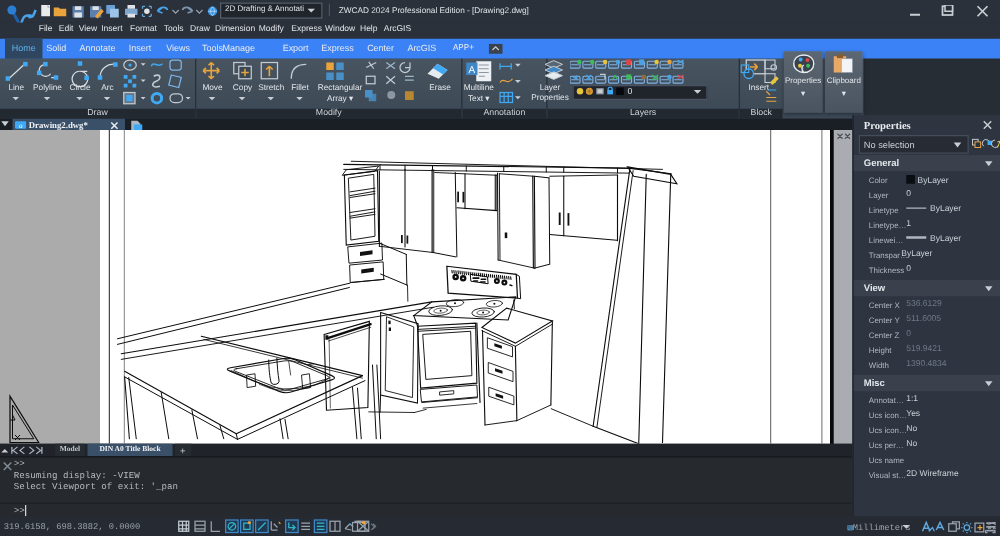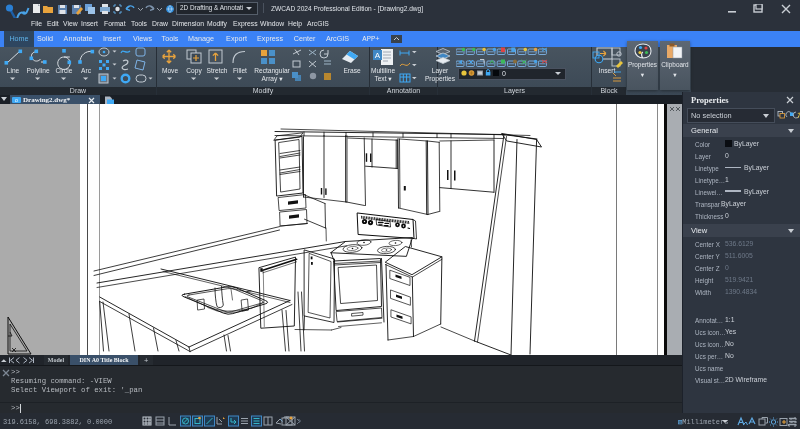--- a/index.html
+++ b/index.html
@@ -36,21 +36,21 @@
   .cline{position:absolute;left:11px;white-space:pre;}
   
   #status{left:0;top:413px;width:800px;height:16px;background:#262b33;}
   
   #props{left:682px;top:92px;width:118px;height:321px;background:#2e3540;border-left:1px solid #1c212a;}
   .prow{position:absolute;left:0;width:118px;height:12px;}
   .plab{position:absolute;left:12px;top:2.5px;font-size:6.3px;color:#aeb6c2;}
   .pval{position:absolute;left:42px;top:2px;font-size:6.8px;color:#ccd1d8;}
   .pvald{position:absolute;left:42px;top:2px;font-size:6.8px;color:#6e7988;}
   .phead{position:absolute;left:0;width:118px;height:13px;background:#3a414d;}
-  .phead span{position:absolute;left:8px;top:2px;font-weight:normal;font-size:7.6px;color:#e4e8ec;text-align:right;}
+  .phead span{position:absolute;left:8px;top:2px;font-weight:bold;font-size:7.6px;color:#e4e8ec;text-align:right;}
   .phead:after{content:"";position:absolute;right:7px;top:5px;border-left:3.5px solid transparent;border-right:3.5px solid transparent;border-top:4px solid #c9ced4;}
 </style>
 </head>
 <body>
 <div class="abs" id="titlebar">
 
   <svg class="abs" style="left:3px;top:2px" width="28" height="27" viewBox="0 0 28 27">
     <path d="M7 7 L13 18" stroke="#1c5fa8" stroke-width="2.4"></path>
     <circle cx="6.5" cy="6" r="3.6" fill="#2a7fd4"></circle>
     <circle cx="13.5" cy="19" r="2.8" fill="#2a7fd4"></circle>
@@ -123,21 +123,21 @@
   <span class="menuitem" style="left:288px">Help</span>
   <span class="menuitem" style="left:307px">ArcGIS</span>
 </div>
 <div class="abs" id="tabsrow">
   <span class="rtab" id="tab-home" style="left:4px;width:30px;">Home</span>
   <span class="rtab" style="left:32px;width:26px;">Solid</span>
   <span class="rtab" style="left:62px;width:32px;">Annotate</span>
   <span class="rtab" style="left:97px;width:30px;">Insert</span>
   <span class="rtab" style="left:130px;width:25px;">Views</span>
   <span class="rtab" style="left:158px;width:24px;">Tools</span>
-  <span class="rtab" style="left:186px;width:30px;">Manage</span>
+  <span class="rtab" style="left:176px;width:30px;">Manage</span>
   <span class="rtab" style="left:222px;width:29px;">Export</span>
   <span class="rtab" style="left:254px;width:32px;">Express</span>
   <span class="rtab" style="left:290px;width:29px;">Center</span>
   <span class="rtab" style="left:322px;width:31px;">ArcGIS</span>
   <span class="rtab" style="left:357px;width:28px;font-family:Liberation Mono, monospace;">APP+</span>
   <svg class="abs" style="left:391px;top:4px" width="12" height="9" viewBox="0 0 12 9">
       <rect x="0" y="0" width="11" height="8" fill="#39424d"></rect>
       <path d="M3 5 L5.5 2.5 L8 5" stroke="#c9ced4" fill="none"></path>
     </svg>
 </div>
@@ -624,21 +624,21 @@
   <div class="abs" style="left:70px;top:0;width:68px;height:10px;background:#3a5069;"></div>
   <div class="abs" style="left:70px;top:1.5px;width:68px;text-align:center;font-size:6px;color:#f2f4f6;font-family:'Liberation Serif',serif;font-weight:bold;">DIN A0 Title Block</div>
   <div class="abs" style="left:140px;top:0;width:13px;height:10px;background:#262b31;"></div>
   <div class="abs" style="left:144px;top:0.5px;font-size:7.5px;color:#c2c8ce;">+</div>
 </div>
 <div class="abs" id="cmd">
   <svg class="abs" style="left:2px;top:3px" width="8" height="8" viewBox="0 0 8 8">
       <path d="M1 1 L7 7 M7 1 L1 7" stroke="#7d8794" stroke-width="1.3"></path>
     </svg>
   <div class="cline" style="top:2px">&gt;&gt;</div>
-  <div class="cline" style="top:11px">Resuming command: -VIEW</div>
+  <div class="cline" style="top:11px">Resuming display: -VIEW</div>
   <div class="cline" style="top:20px">Select Viewport of exit: '_pan</div>
   <div class="abs" style="left:0;top:36px;width:682px;height:1px;background:#1d2126;"></div>
   <div class="cline" style="top:38px">&gt;&gt;<span style="display:inline-block;width:1px;height:9px;background:#d2d6da;vertical-align:middle;"></span></div>
 </div>
 <div class="abs" id="status">
   <div class="abs" style="left:3px;top:4.5px;font-size:7px;font-family:'Liberation Mono',monospace;color:#9aa3ad;">319.6158, 698.3882, 0.0000</div>
   <svg class="abs" style="left:140px;top:2px" width="165" height="13" viewBox="0 0 165 13">
     <g stroke="#9aa3ad" fill="none">
       <g stroke="#c2cad2">
           <rect x="3" y="2" width="8" height="8"></rect>
@@ -778,20 +778,23 @@
       <span class="pvald">0</span>
     </div>
   <div class="prow" style="top:182px">
       <span class="plab">Height</span>
       <span class="pvald">519.9421</span>
     </div>
   <div class="prow" style="top:194px">
       <span class="plab">Width</span>
       <span class="pvald">1390.4834</span>
     </div>
+  <div class="phead" style="top:208px">
+      <span>Misc</span>
+    </div>
   <div class="prow" style="top:222px">
       <span class="plab">Annotat…</span>
       <span class="pval">1:1</span>
     </div>
   <div class="prow" style="top:234px">
       <span class="plab">Ucs icon…</span>
       <span class="pval">Yes</span>
     </div>
   <div class="prow" style="top:246px">
       <span class="plab">Ucs icon…</span>

